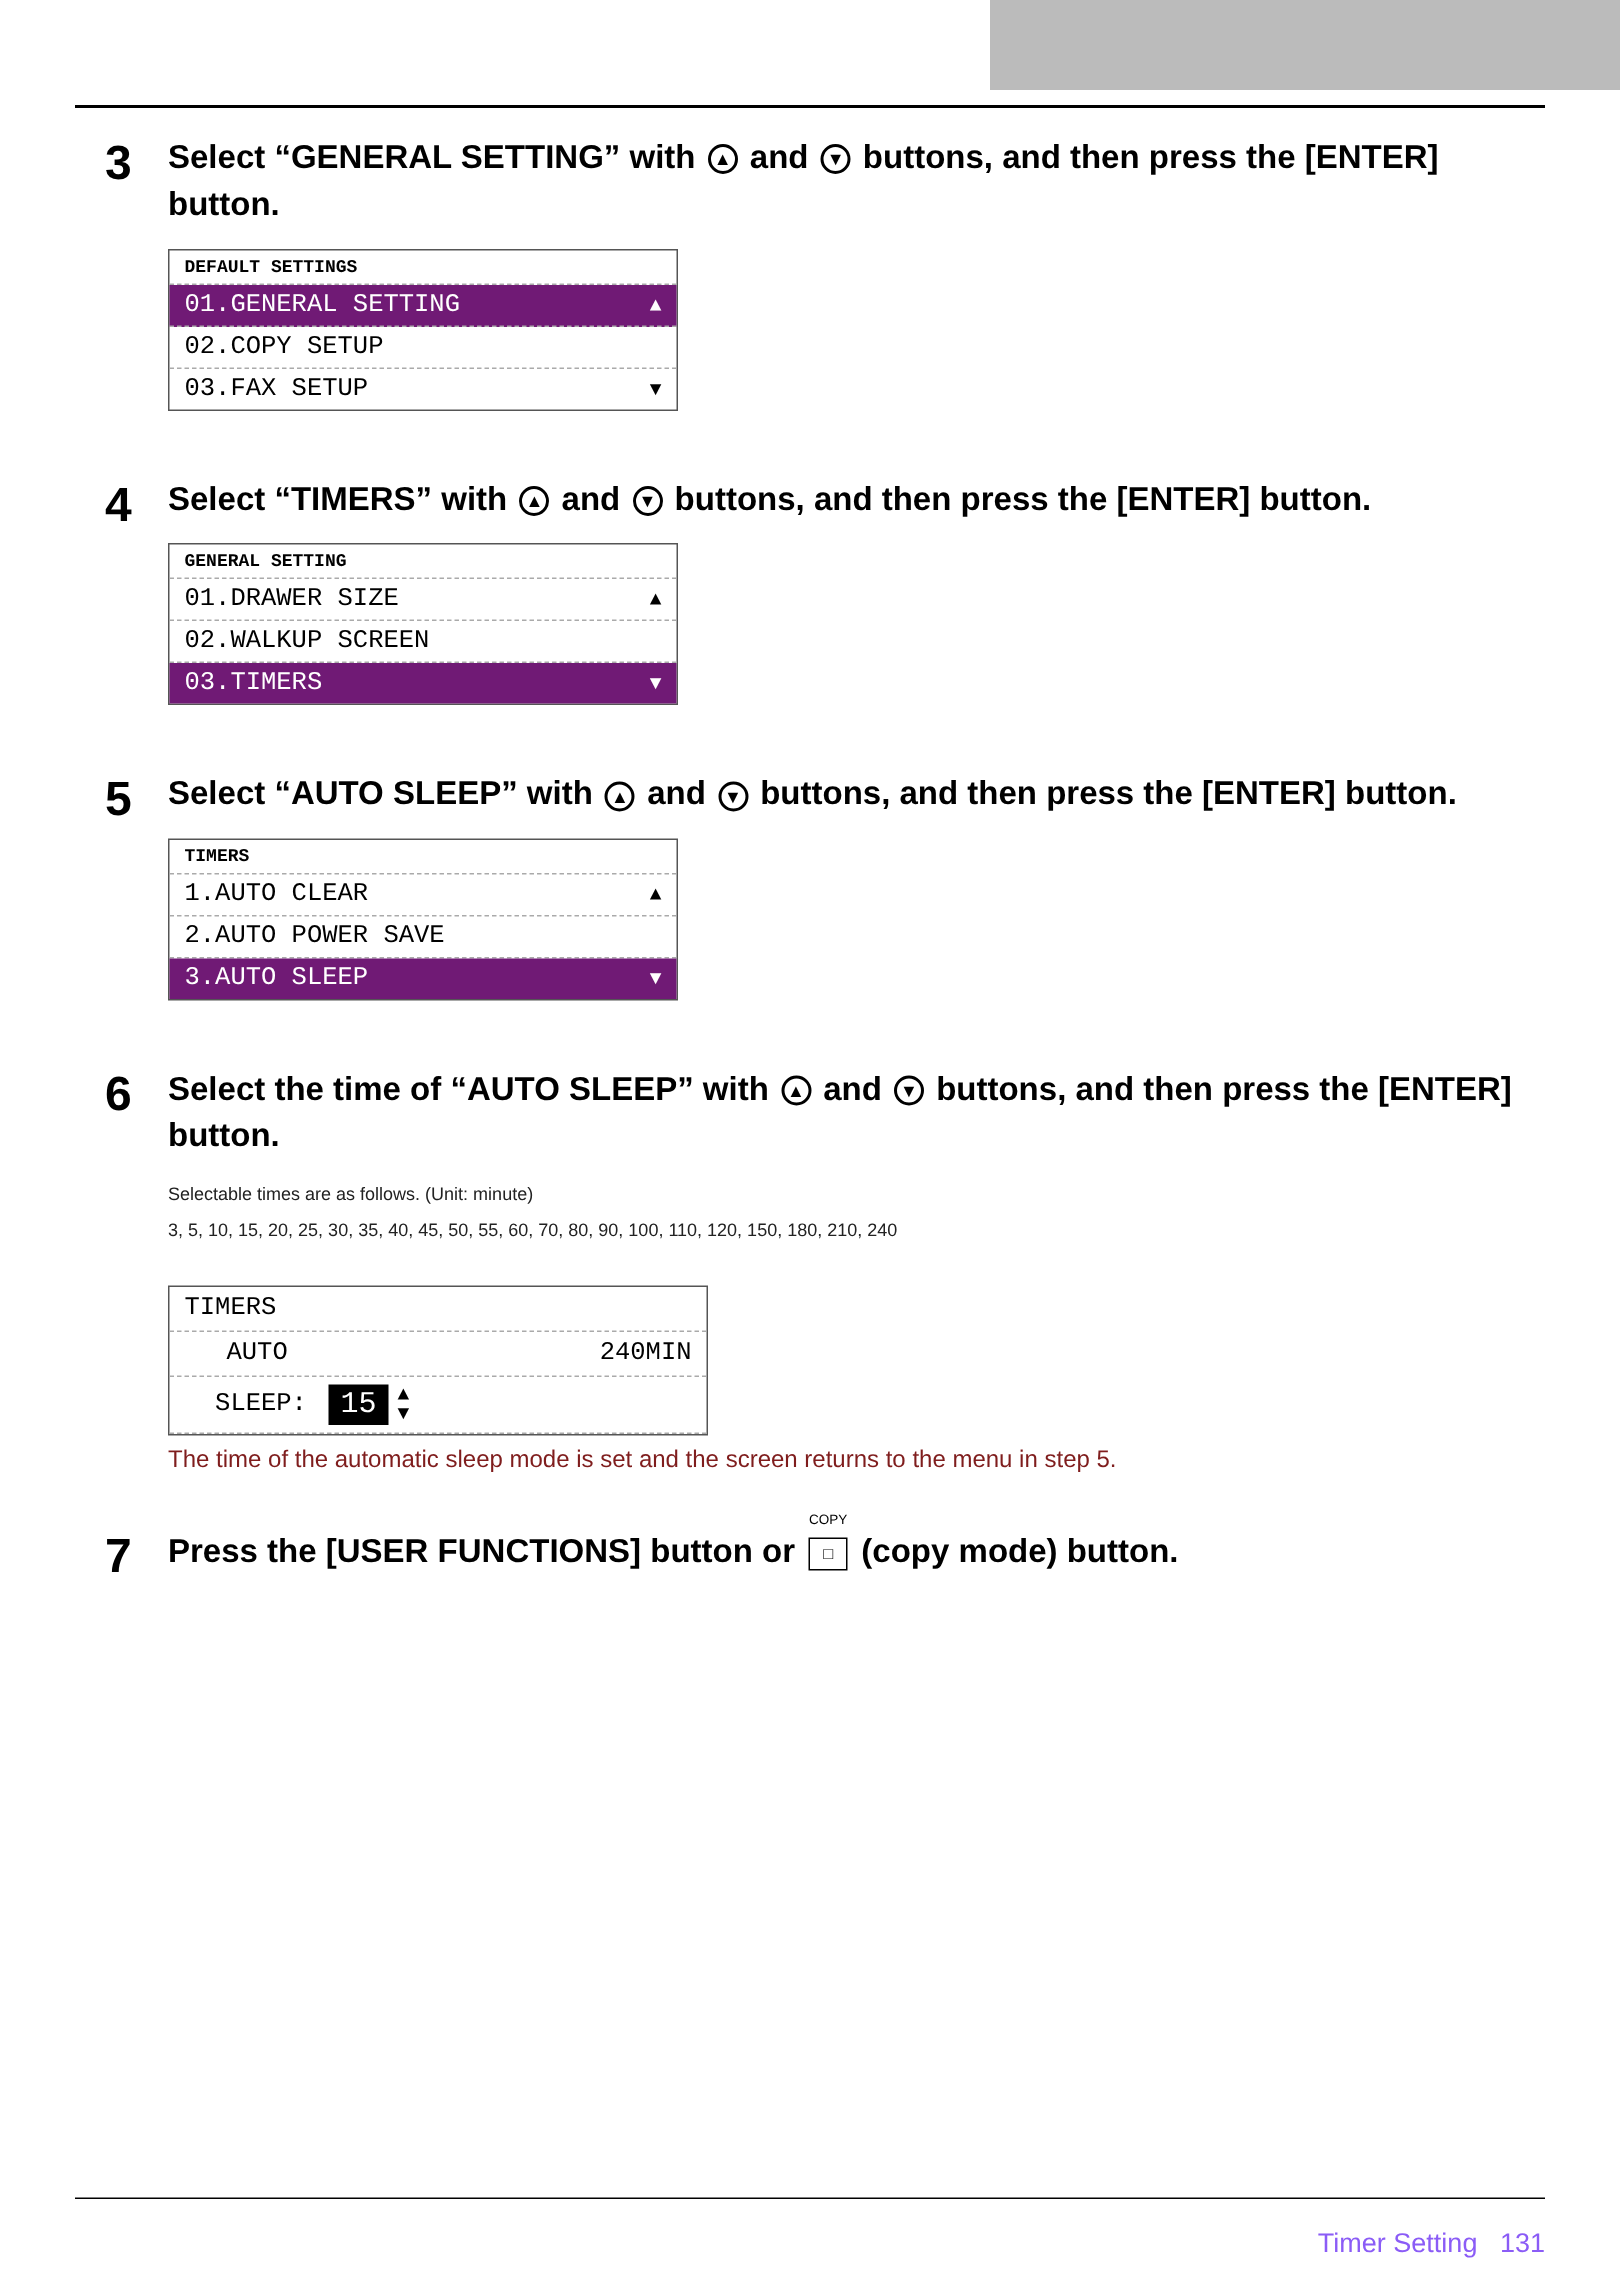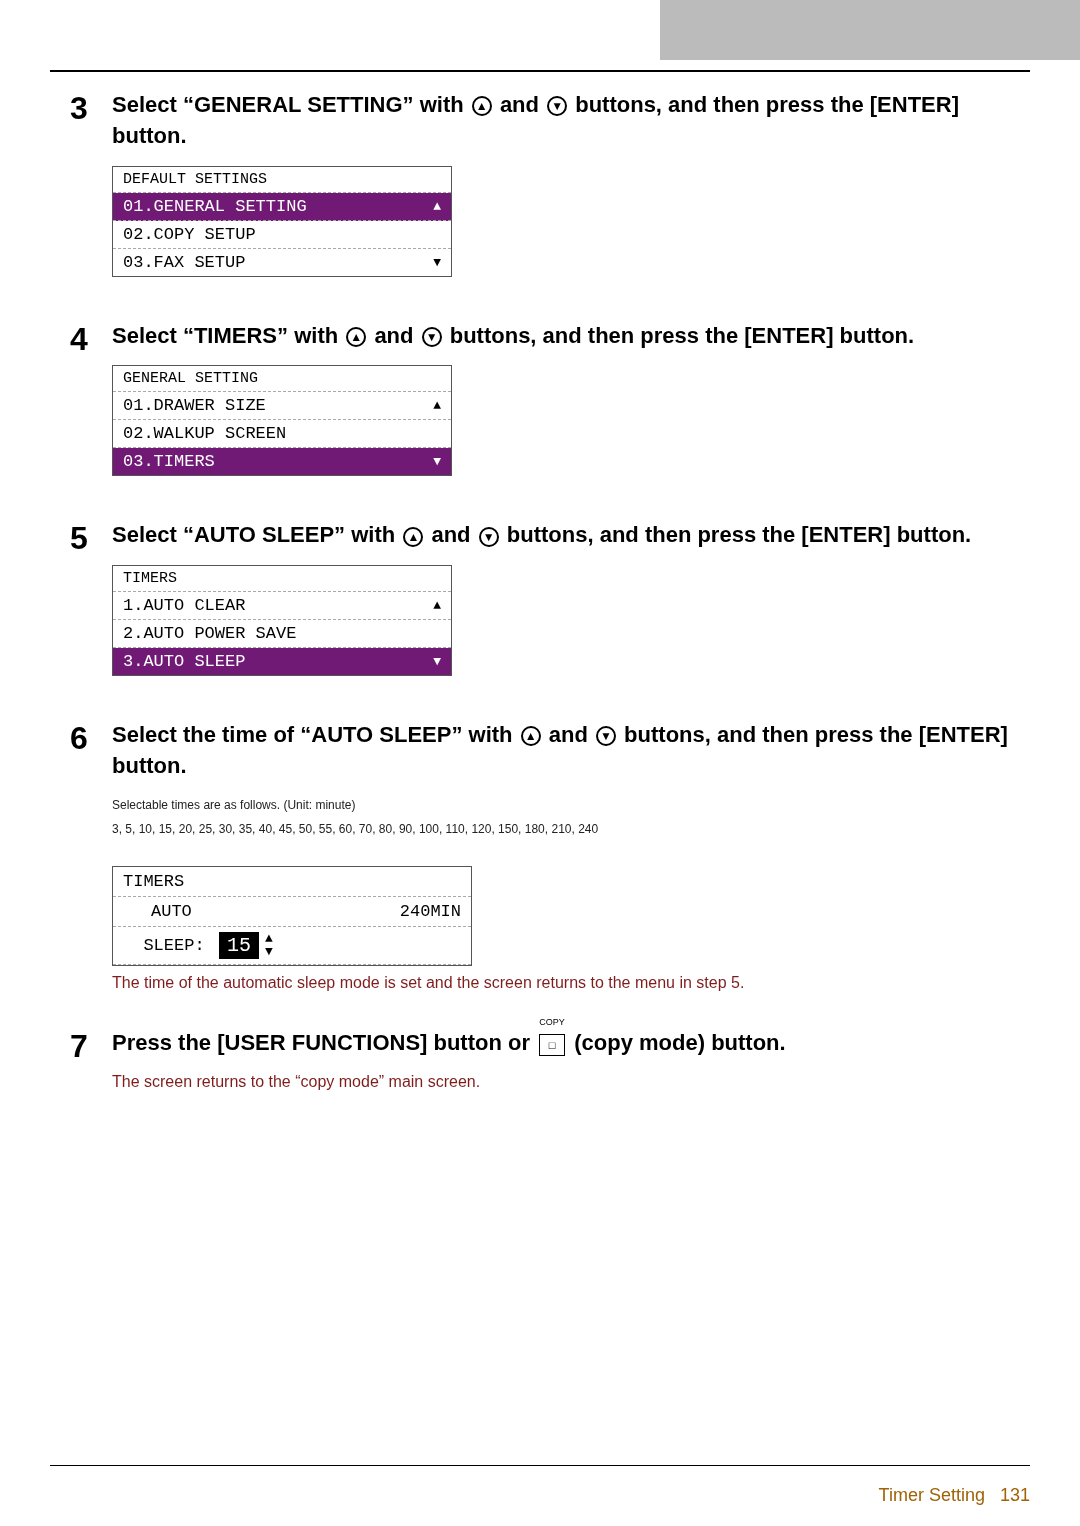--- a/index.html
+++ b/index.html
@@ -50,21 +50,21 @@
     
     .footer {
       position: absolute;
       bottom: 20px;
       left: 50px;
       right: 50px;
       display: flex;
       justify-content: flex-end;
       align-items: center;
       font-size: 18px;
-      color: #a16207;
+      color: #8b5cf6;
     }
 
     .content {
       position: absolute;
       top: 90px;
       left: 70px;
       right: 60px;
     }
 
     
@@ -138,21 +138,22 @@
       border-bottom: none;
     }
 
     .menu-row.selected {
       background: #701a75;
       color: #fff;
     }
 
     .menu-row.header-row {
       border-bottom: 1px dashed #aaa;
-      font-size: 15px;
+      font-size: 12px;
+      font-weight: bold;
     }
 
     
     .sub-text {
       font-size: 12px;
       color: #222;
       line-height: 1.5;
       margin-top: 6px;
     }
 
@@ -336,21 +337,20 @@
       <div class="step-number">7</div>
       <div class="step-body">
         <div class="step-title">
           Press the [USER FUNCTIONS] button or
           <span style="position:relative; display:inline-block; vertical-align:middle; margin:0 3px;">
             <span style="position:absolute; top:-13px; left:0; right:0; text-align:center; font-size:9px; font-family:Arial,sans-serif; font-weight:normal;">COPY</span>
             <span class="copy-btn-icon">□</span>
           </span>
           (copy mode) button.
         </div>
-        <div class="step-note">The screen returns to the “copy mode” main screen.</div>
       </div>
     </div>
 
   </div>
 
   <div class="bottom-rule"></div>
 
   <div class="footer">
     <span>Timer Setting</span>
     &nbsp;&nbsp;&nbsp;

